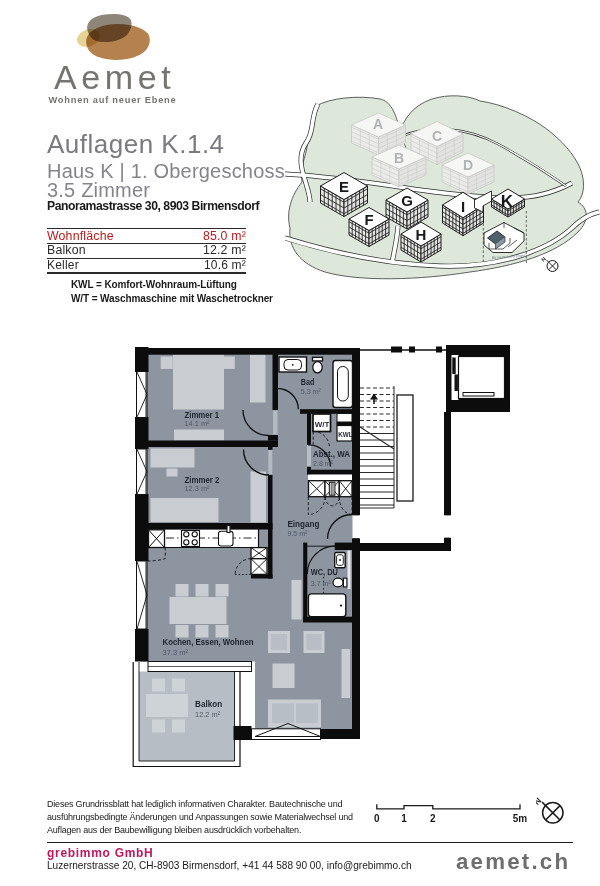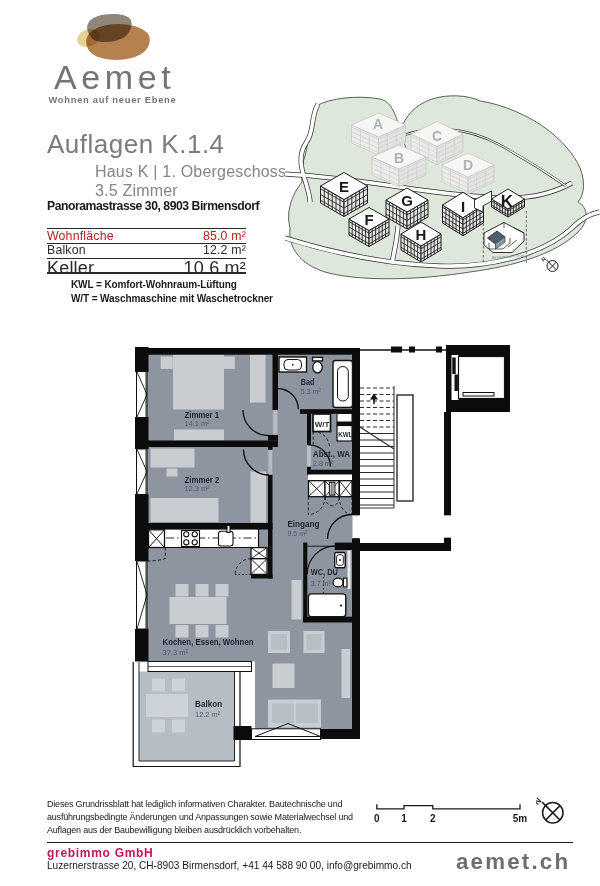--- a/index.html
+++ b/index.html
@@ -12,36 +12,36 @@
 
 <svg class="abs" style="left:0;top:0" width="220" height="115" viewBox="0 0 220 115">
   <ellipse cx="88.5" cy="38" rx="11.8" ry="8.5" fill="#e6d295" transform="rotate(-20 88.5 38)"></ellipse>
   <path d="M 88 32 C 84.5 23 92 16.5 103 14.8 C 115 13 126.5 14.2 130.2 19 C 133.3 23.5 130.8 31.5 125.8 36 C 119.8 41 107 43.4 98 41.4 C 92 40 90 36.5 88 32 Z" fill="#8e8679" style="mix-blend-mode:multiply"></path>
   <path d="M 86.2 43 C 85.2 33.5 95 27 108 24.8 C 124 22.2 141.5 26 147.8 33.5 C 151.8 39 149.8 48 141.8 53.6 C 131.8 60.6 112 61.6 100 57.6 C 91 54.6 87.2 50 86.2 43 Z" fill="#b5814f" style="mix-blend-mode:multiply"></path>
   <text x="54" y="88.5" font-size="34" fill="#767470" letter-spacing="4.6">Aemet</text>
   <text x="48.5" y="103" font-size="9.3" font-weight="bold" fill="#767470" letter-spacing="0.75">Wohnen auf neuer Ebene</text>
 </svg>
 
 <div class="abs" style="left:47px;top:129px;font-size:26px;color:#7b7a7e;letter-spacing:0.5px;">Auflagen K.1.4</div>
-<div class="abs" style="left:47px;top:161.5px;font-size:16px;line-height:19.3px;color:#84858a;letter-spacing:0.2px;margin-left:48px;">Haus K&nbsp;|&nbsp;1. Obergeschoss<br>3.5 Zimmer</div>
+<div class="abs" style="left:47px;top:161.5px;font-size:20px;line-height:19.3px;color:#84858a;letter-spacing:0.2px;">Haus K&nbsp;|&nbsp;1. Obergeschoss<br>3.5 Zimmer</div>
 <div class="abs" style="left:47px;top:199px;font-size:12.2px;font-weight:bold;color:#1a1a1a;letter-spacing:-0.45px;">Panoramastrasse 30, 8903 Birmensdorf</div>
 
 <div class="abs" style="left:47px;top:228px;width:199px;height:1.4px;background:#2a2a2a"></div>
 <div class="abs" style="left:47px;top:242.9px;width:199px;height:1.4px;background:#2a2a2a"></div>
 <div class="abs" style="left:47px;top:257.6px;width:199px;height:1.4px;background:#2a2a2a"></div>
 <div class="abs" style="left:47px;top:272.2px;width:199px;height:1.4px;background:#2a2a2a"></div>
 <div class="abs" style="left:47px;top:228.5px;width:199px;font-size:12.3px;color:#b91c1c;letter-spacing:0.2px;display:flex;justify-content:space-between">
     <span>Wohnfläche</span>
     <span>85.0 m²</span>
   </div>
 <div class="abs" style="left:47px;top:243.3px;width:199px;font-size:12.3px;color:#2a2a2a;letter-spacing:0.2px;display:flex;justify-content:space-between">
     <span>Balkon</span>
     <span>12.2 m²</span>
   </div>
-<div class="abs" style="left:47px;top:257.9px;width:199px;font-size:18px;color:#2a2a2a;letter-spacing:0.2px;display:flex;justify-content:space-between">
+<div class="abs" style="left:47px;top:257.9px;width:199px;font-size:12px;color:#2a2a2a;letter-spacing:0.2px;display:flex;justify-content:space-between">
     <span>Keller</span>
     <span>10.6 m²</span>
   </div>
 
 <div class="abs" style="left:47px;top:278px;font-size:10px;font-weight:bold;color:#1a1a1a;line-height:14.4px;letter-spacing:-0.1px;margin-left:24px;">KWL = Komfort-Wohnraum-Lüftung<br>W/T = Waschmaschine mit Waschetrockner</div>
 
 <svg class="abs" style="left:285px;top:93px" width="315" height="200" viewBox="285 93 315 200">
   <path d="M 302 182 C 299 164 309 152 307 140 L 316 106
            C 330 98 358 95 380 99 C 390 101 396 112 400 132
            C 404 118 414 105 432 99 C 448 94 468 95 480 101

